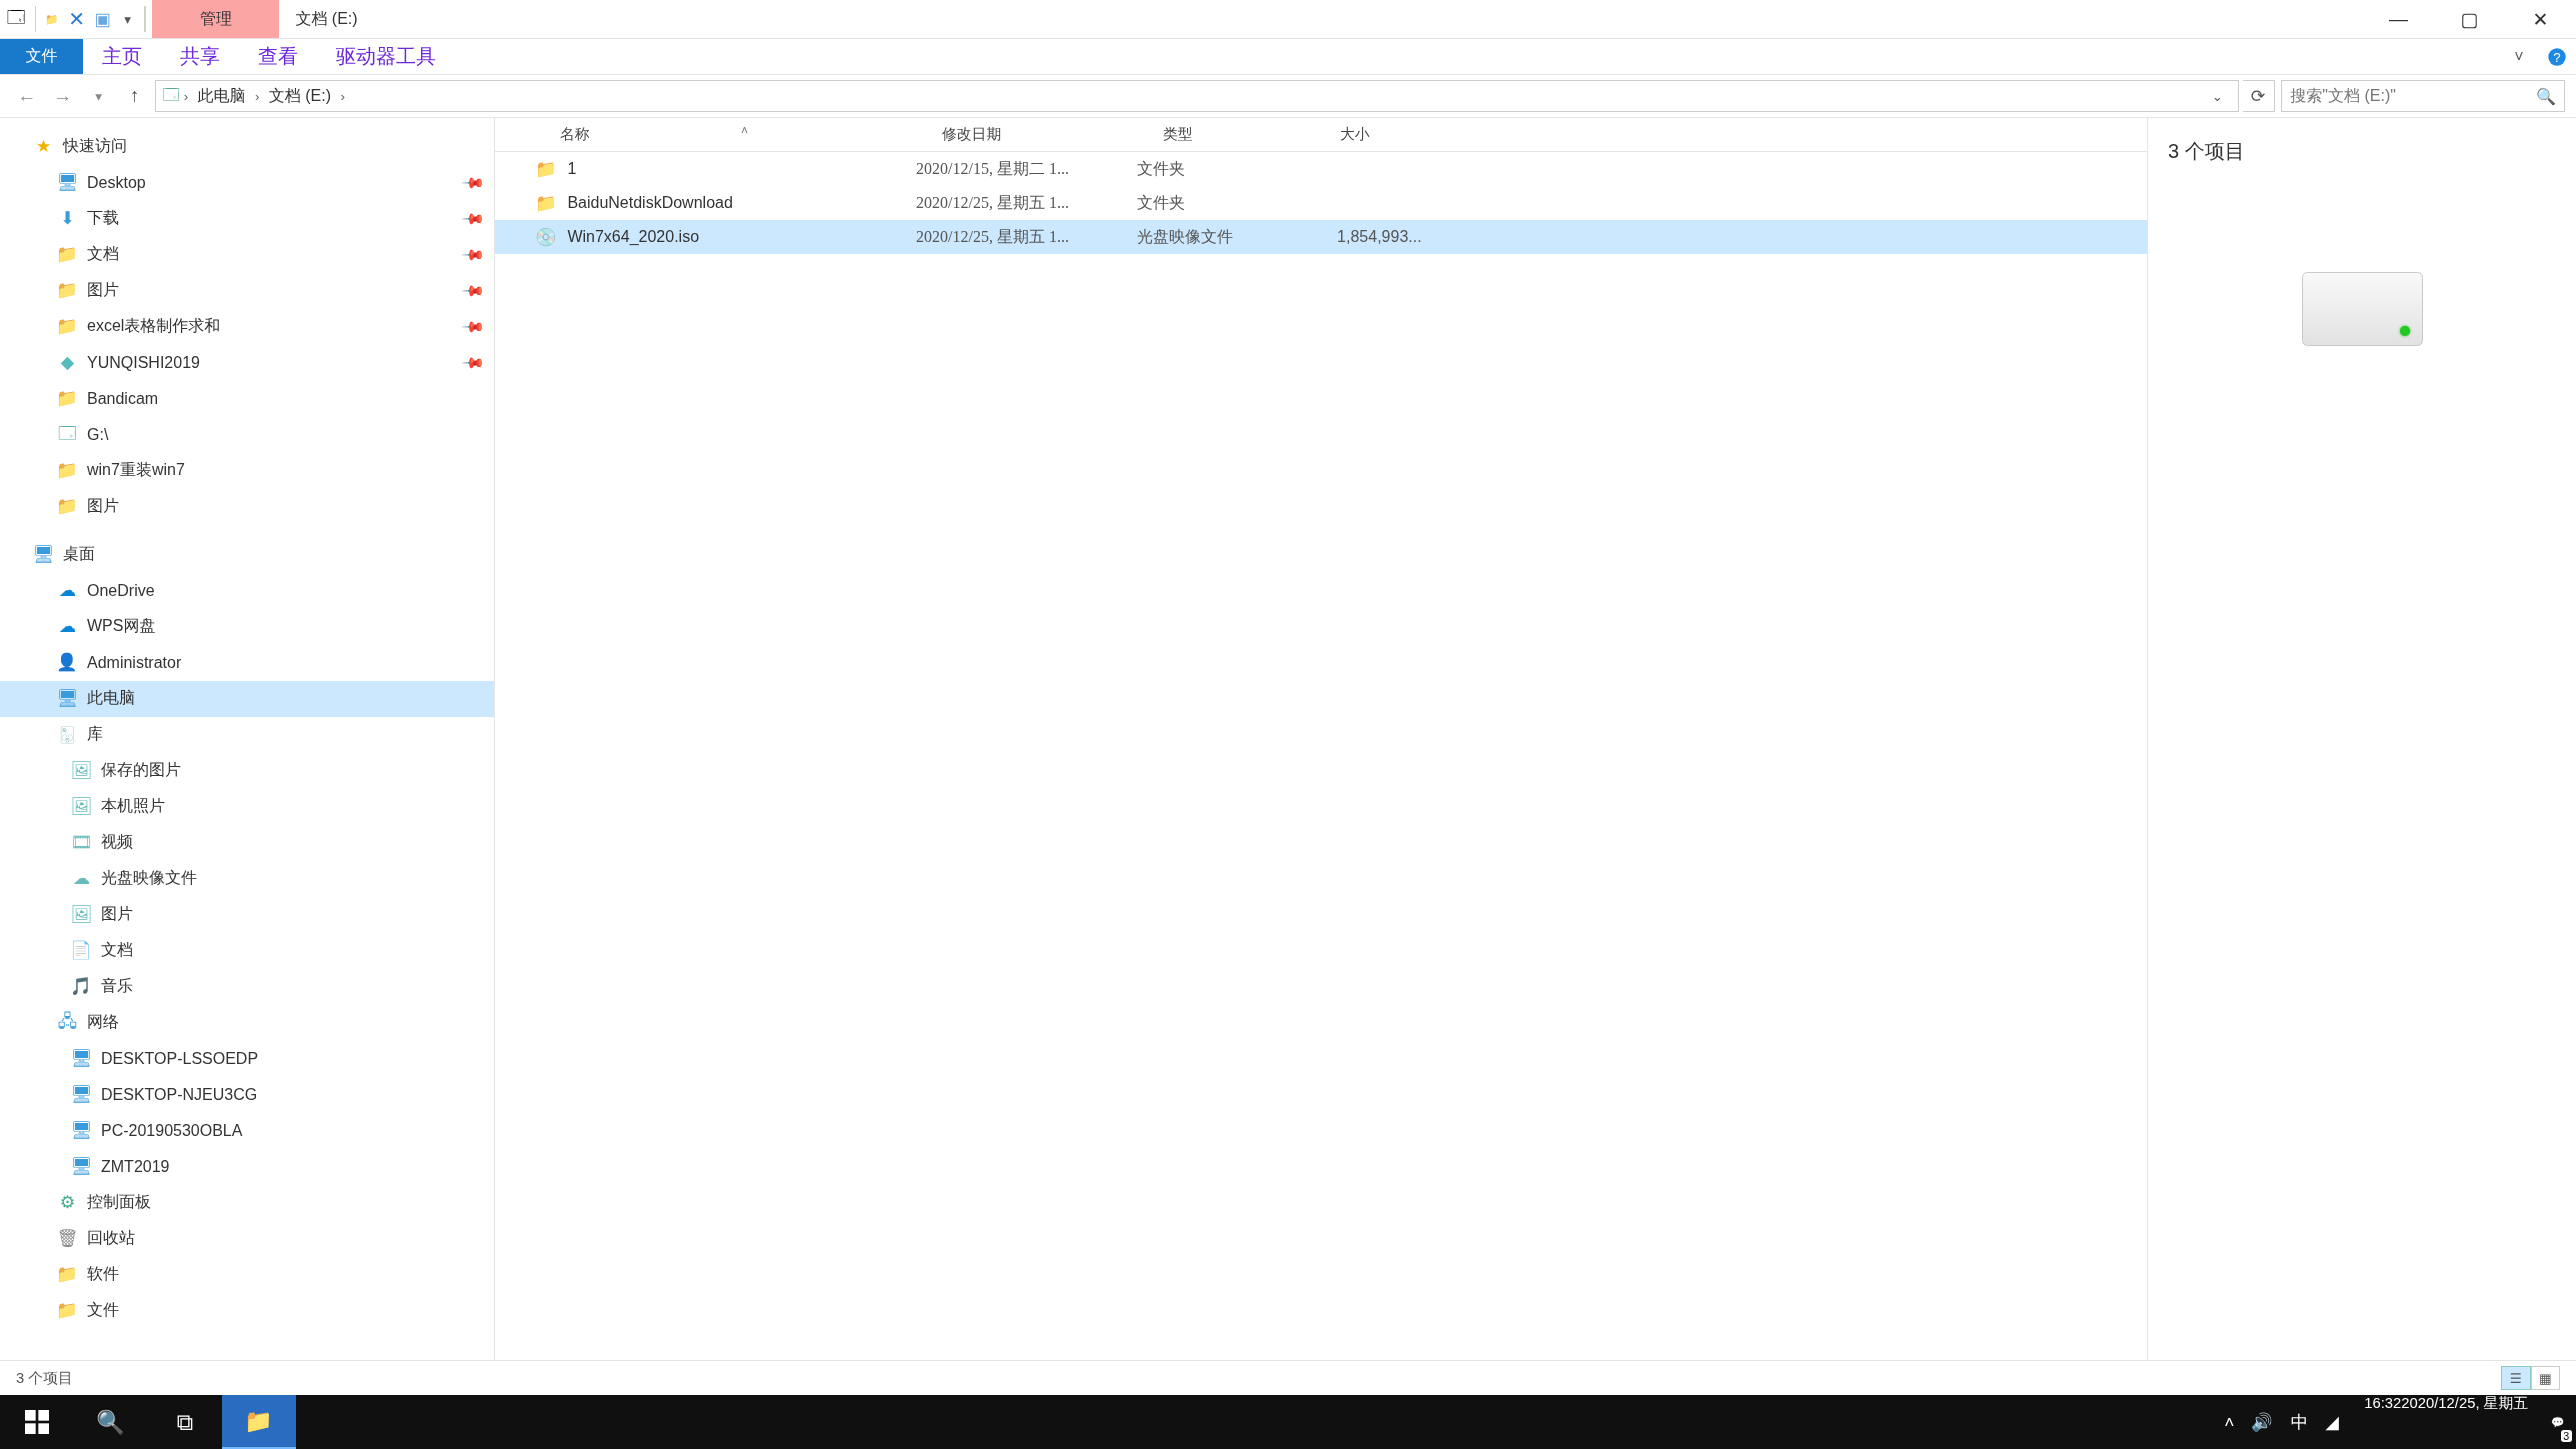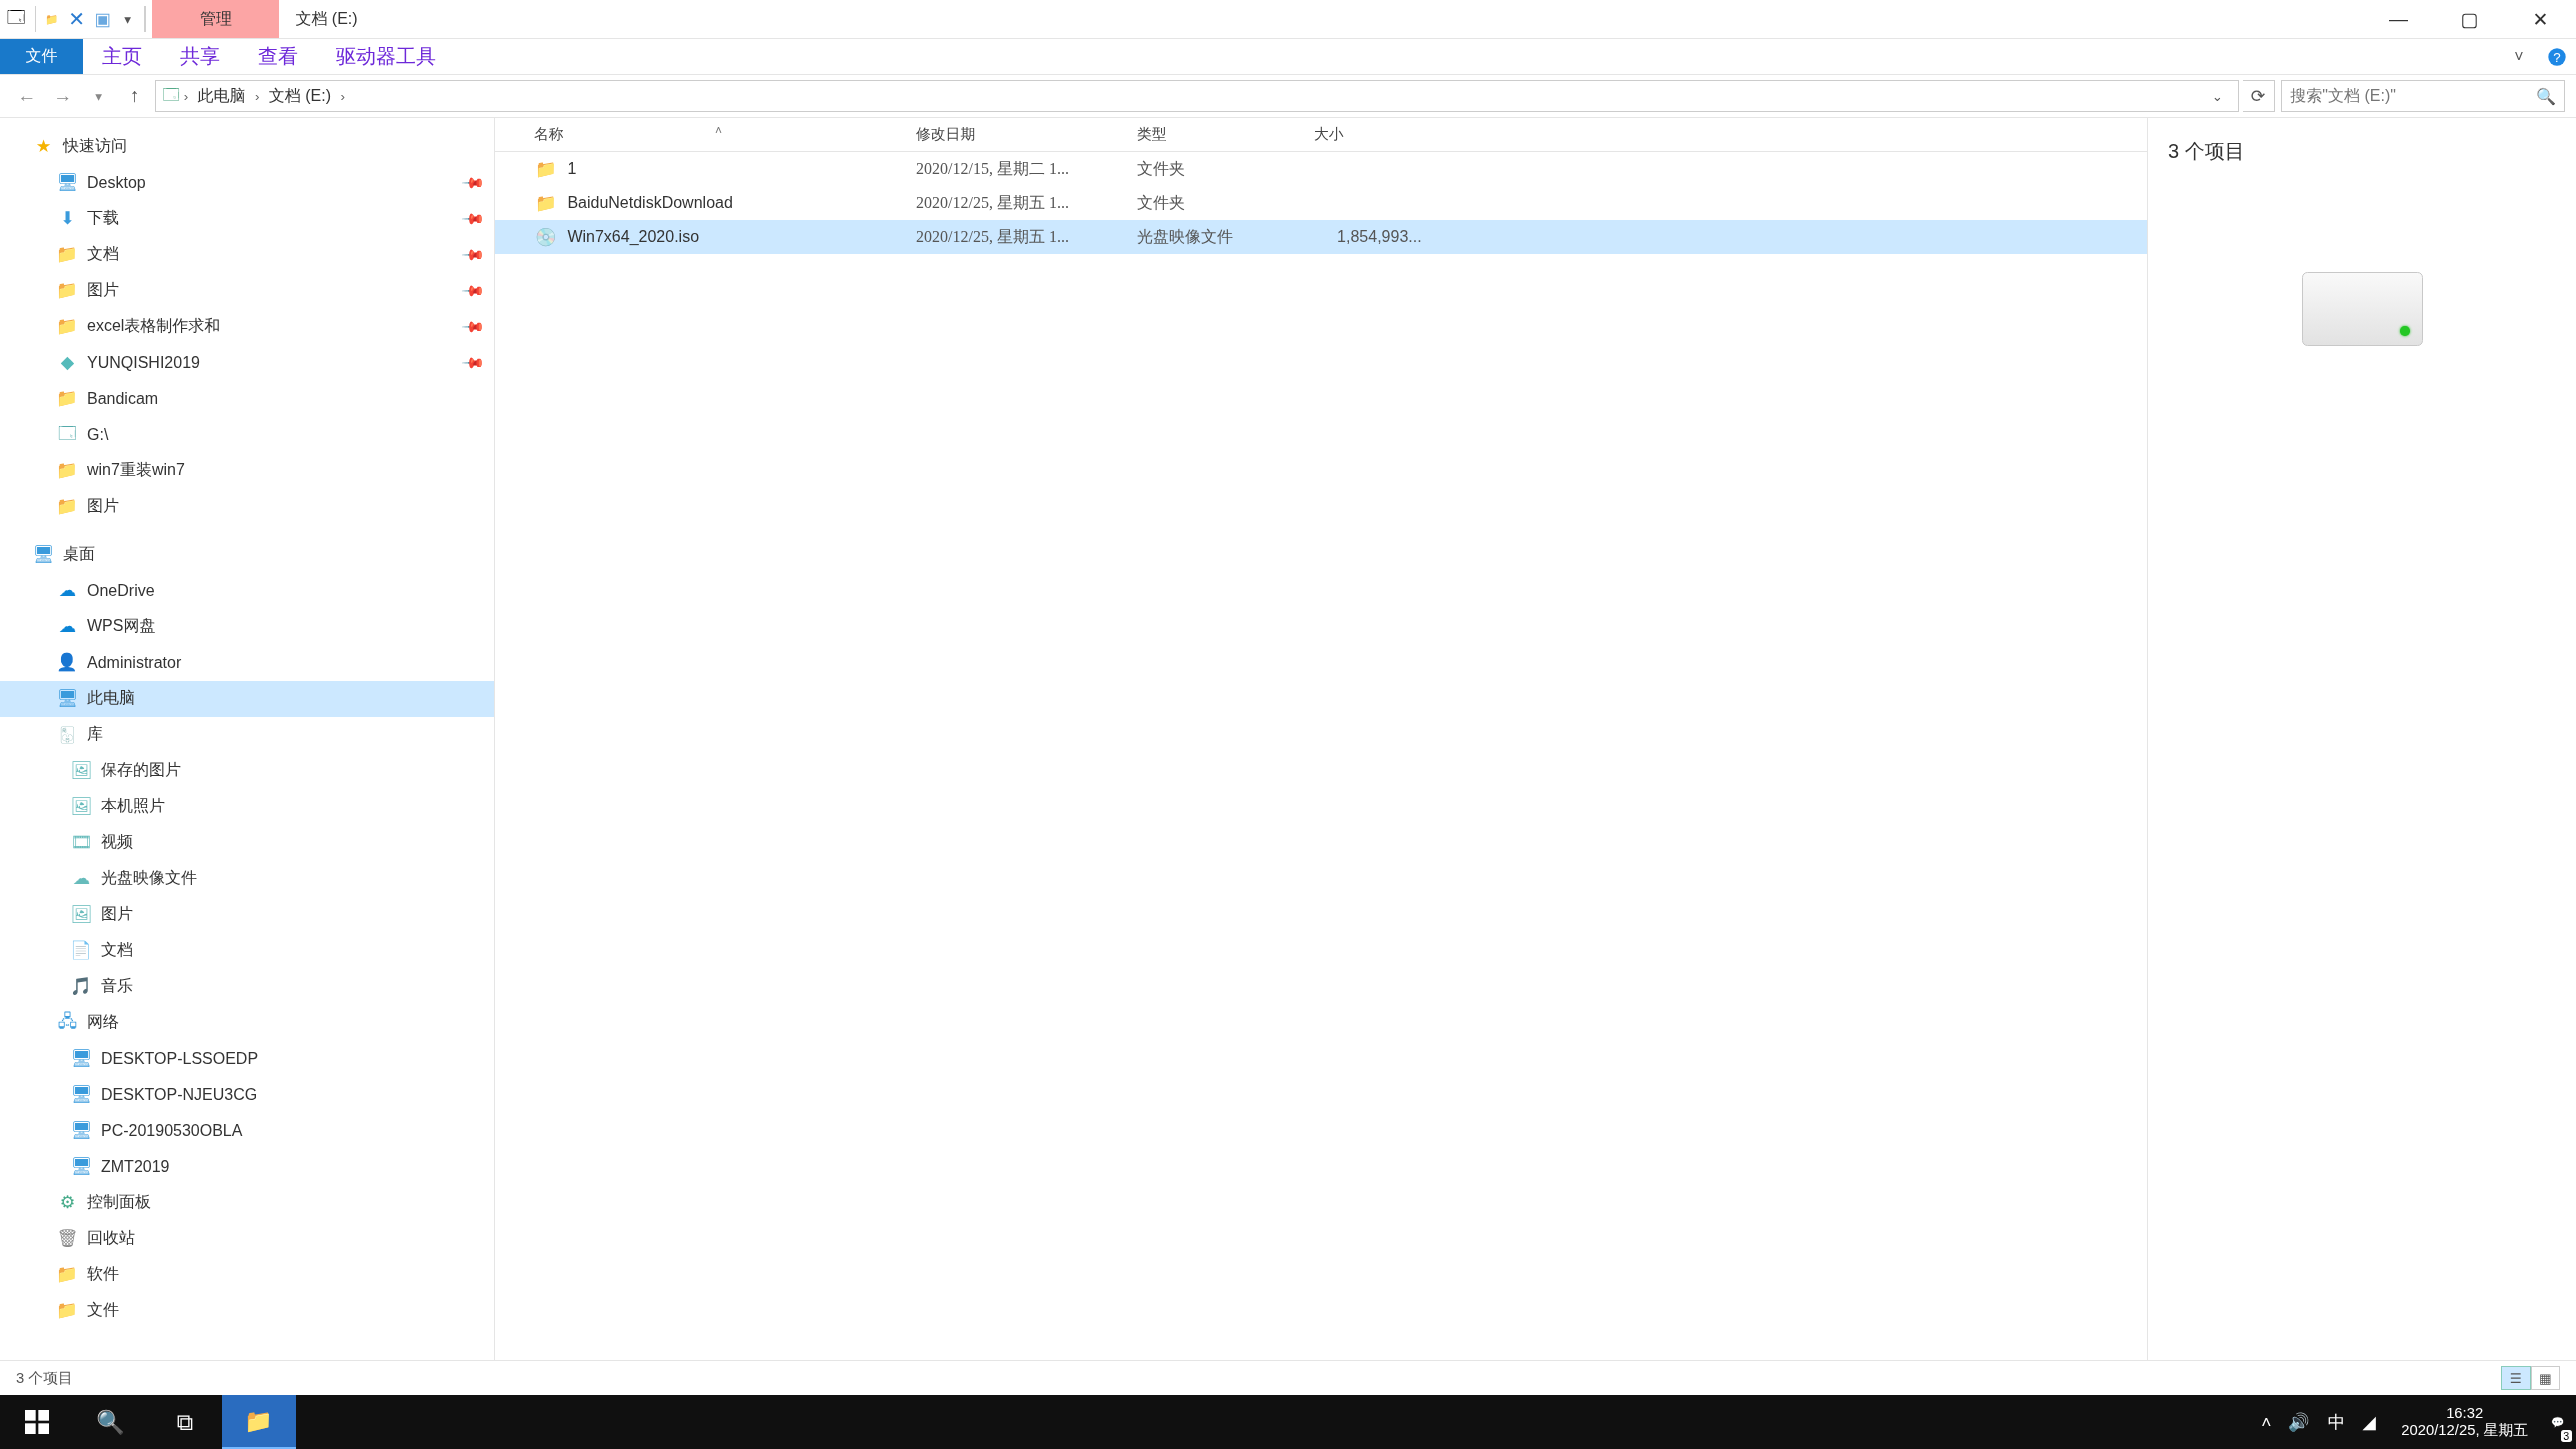--- a/index.html
+++ b/index.html
@@ -47,21 +47,21 @@
 .navtree .indent1 { padding-left: 56px; }
 .navtree .indent2 { padding-left: 70px; }
 .navtree .icon { width: 23px; height: 23px; display: inline-flex; align-items: center; justify-content: center; margin-right: 8px; font-size: 17.4px; }
 .navtree .pin { position: absolute; right: 12px; font-size: 14.8px; color: #888; transform: rotate(45deg); }
 .navtree .gap { height: 12px; }
 
 
 .filelist { flex: 1; display: flex; flex-direction: column; min-height:0; }
 .columns { display: flex; height: 34px; align-items: center; border-bottom: 0.7px solid #e5e5e5; padding-left: 39px; font-size: 14.8px; color: #444; position:relative;}
 .columns .col { position: relative; }
-.col-name { width: 382px; }
+.col-name { width: 382px; margin-left: 26px; }
 .col-date { width: 221px; }
 .col-type { width: 177px; }
 .col-size { width: 121px; text-align: left; }
 .columns .sort-ind { position:absolute; left:181px; top:-1.3px; font-size:12px; color:#777; }
 .rows { flex:1; }
 .row { display: flex; height: 34px; align-items: center; padding-left: 39px; font-size: 16px; color: #333; }
 .row.selected { background: #cce8ff; }
 .row .ficon { width: 24px; height: 24px; margin-right: 9.4px; display:inline-flex;align-items:center;justify-content:center; font-size:17.4px;}
 .row .c-name { width: 382px; display:flex; align-items:center;}
 .row .c-date { width: 221px; color:#555;font-family:Liberation Serif, serif;}
@@ -80,21 +80,21 @@
 .view-toggle { display:flex; }
 .view-toggle div { width:29.5px; height:24px; border:0.7px solid #ccc; display:flex;align-items:center;justify-content:center; font-size:13.4px; color:#555; }
 .view-toggle .active { background:#cce8ff; border-color:#8cb; }
 
 
 .taskbar { height: 54px; background: #101010; display: flex; align-items: stretch; color: #fff; }
 .taskbar .tbtn { width: 74px; display:flex; align-items:center; justify-content:center; font-size:23px; color:#fff; }
 .taskbar .tbtn.active { background:#2a6cbf; border-bottom:2.7px solid #76b9ff;}
 .taskbar .spacer { flex:1; }
 .tray { display:flex; align-items:center; gap:17.4px; padding:0 13.4px; font-size:17.4px; color:#fff; }
-.clock { text-align:center; font-size:14.8px; line-height:17.4px; padding:0 12px; display:flex; flex-direction:column; justify-content:center;}
+.clock { text-align:center; font-size:14.8px; line-height:17.4px; padding:0 12px; display:flex; flex-direction:row; justify-content:center;}
 .notif { width:36px; display:flex;align-items:center;justify-content:center; position:relative;}
 .notif .badge { position:absolute; bottom:6.7px; right:4px; background:#fff; color:#000; font-size:10.7px; border-radius:2.7px; padding:0 2.7px;}
 
 .folder-ico { color:#f8cf4a; }
 .file-ico { color:#9aa; }
 .sep { width:1.3px;height:25.5px;background:#d0d0d0; }
 
 svg { display:block; }
 </style>
 </head>

